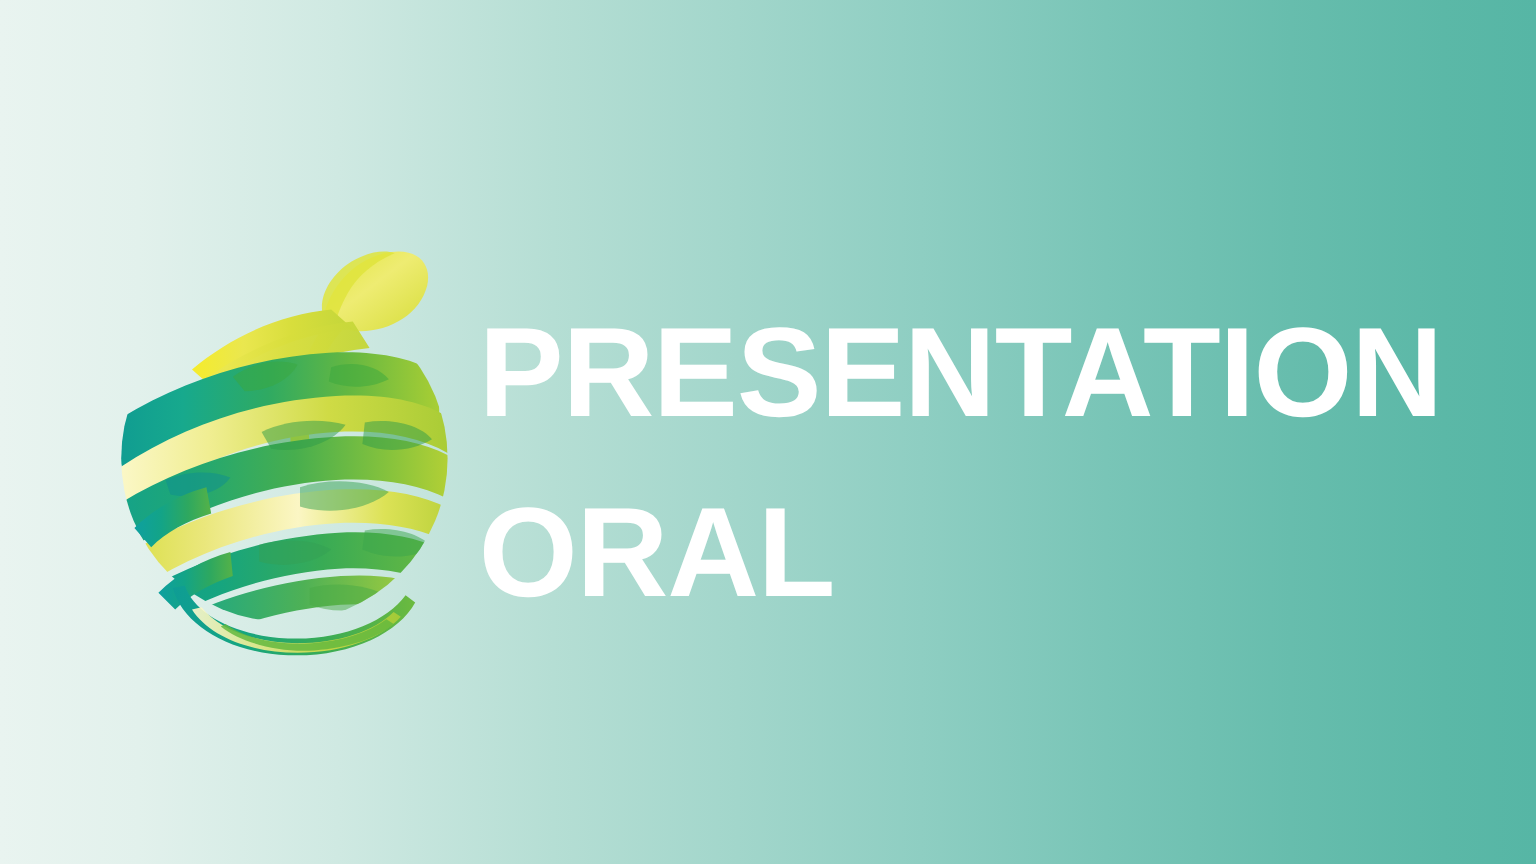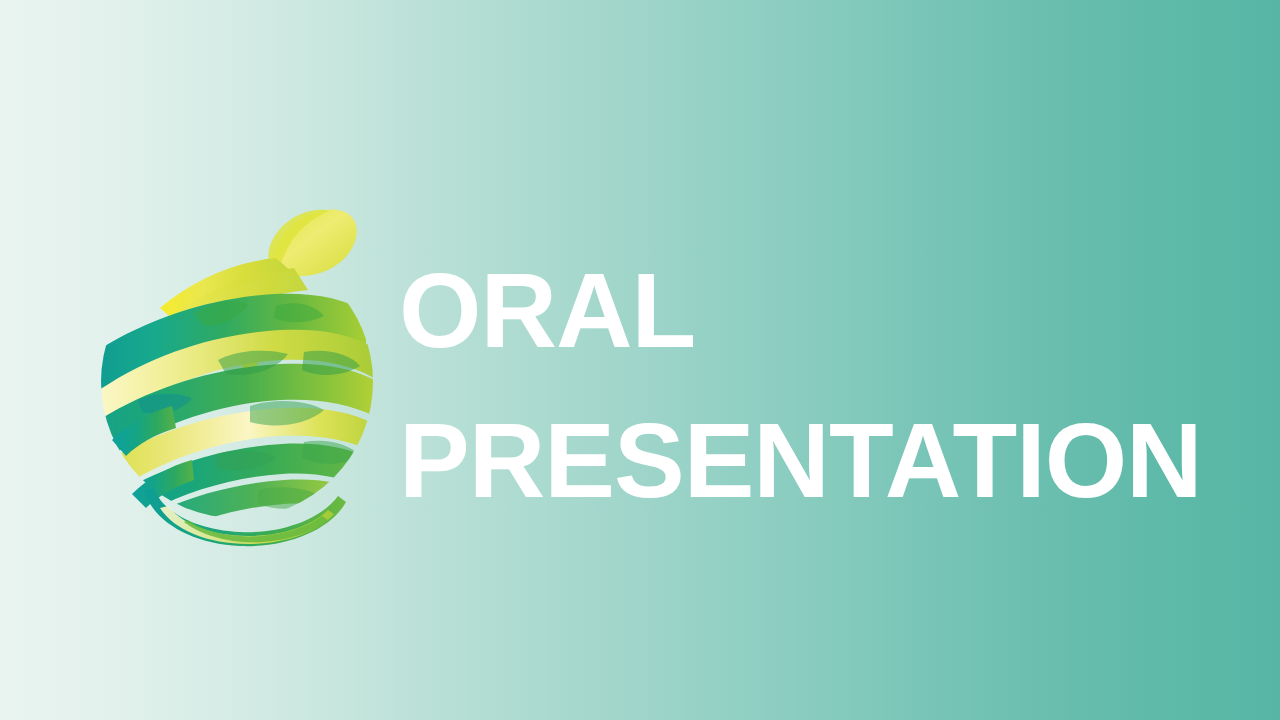--- a/index.html
+++ b/index.html
@@ -175,17 +175,17 @@
       <path d="M14 238 C30 222 52 210 74 204 L78 226 C58 232 40 242 28 254 Z" fill="url(#gG)"></path>
       <path d="M34 292 C50 276 72 264 94 258 L96 278 C78 284 60 294 48 306 Z" fill="url(#gG)"></path>
 
       <path d="M46 288 C54 318 92 342 142 344 C192 346 234 326 248 300 L240 294 C224 316 186 332 142 330 C98 328 64 310 56 286 Z" fill="url(#gF)"></path>
       <path d="M62 306 C76 328 110 342 150 342 C188 342 220 330 236 312 L230 308 C214 324 184 334 150 334 C114 334 84 322 70 304 Z" fill="url(#gE)" opacity="0.9"></path>
       <path d="M86 320 C104 334 134 342 164 340 C192 338 216 330 230 318 L224 314 C208 326 186 332 162 334 C134 336 106 330 90 318 Z" fill="#64b83e" opacity="0.85"></path>
     </svg>
   </div>
 
   <div id="title-block">
+    <div class="title-line">PRESENTATION</div>
     <div class="title-line">ORAL</div>
-    <div class="title-line">PRESENTATION</div>
   </div>
 
 </div>
 
 </body></html>

